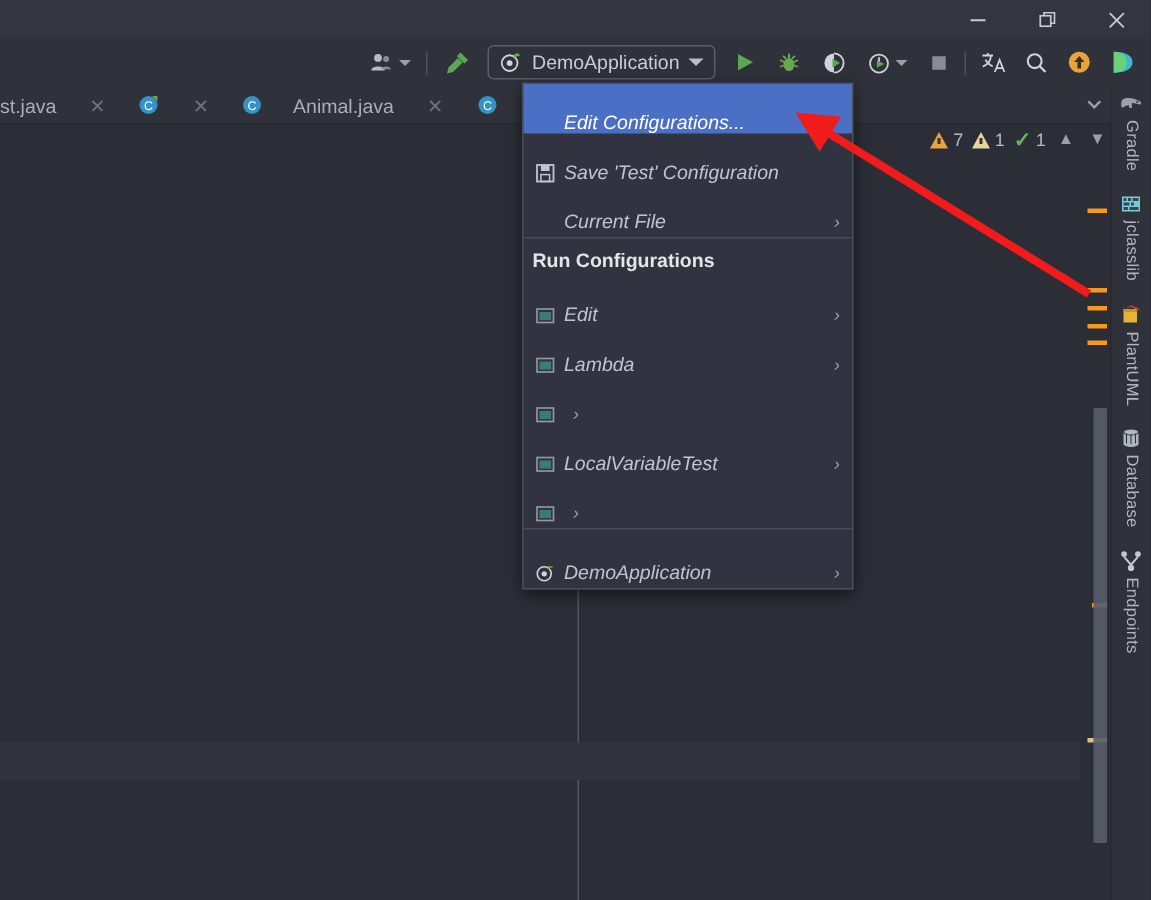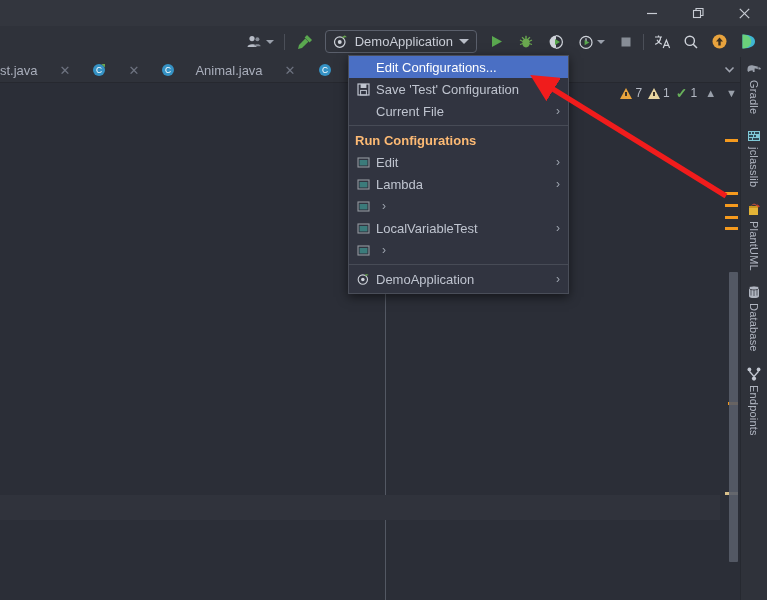--- a/index.html
+++ b/index.html
@@ -155,36 +155,36 @@
   
   .menu {
     position: absolute; left: 348px; top: 55px; width: 221px;
     background: #313440;
     border: 1px solid #4a4e59;
     box-shadow: 0 3px 10px rgba(0,0,0,.55);
     padding: 0 0 3px 0;
     z-index: 40;
   }
   .menu-item {
-    display: flex; align-items: center;
-    height: 22px; padding: 0 8px 0 6px;
-    color: #bfc4cf; font-size: 13px; white-space: nowrap;
+    display: flex; align-items: flex-end;
+    height: 33px; padding: 0 8px 0 6px;
+    color: #bfc4cf; font-size: 13px; white-space: nowrap; font-style: italic;
   }
   .menu-item.sel { background: #4a6fc4; color: #ffffff; }
   .menu-item .mi-icon {
     width: 17px; min-width: 17px; display: flex;
     align-items: center; justify-content: center; margin-right: 4px;
   }
   .menu-item .mi-label { flex: 1; }
   .menu-item .mi-arrow { color: #9da3ae; font-size: 12px; padding-left: 6px; }
   .menu-sep { height: 1px; background: #474b56; margin: 3px 0; }
   .menu-header {
     height: 22px; display: flex; align-items: center;
     padding: 0 8px 0 6px;
-    color: #fdba74; font-size: 13px; font-weight: bold;
+    color: #e5e5e5; font-size: 13px; font-weight: bold;
   }
   .menu-indent { padding-left: 27px; }
 
   
   .annot { position: absolute; left: 0; top: 0; width: 767px; height: 600px;
            pointer-events: none; z-index: 60; }
 
   
   .watermark {
     position: absolute; right: 20px; bottom: 18px;

